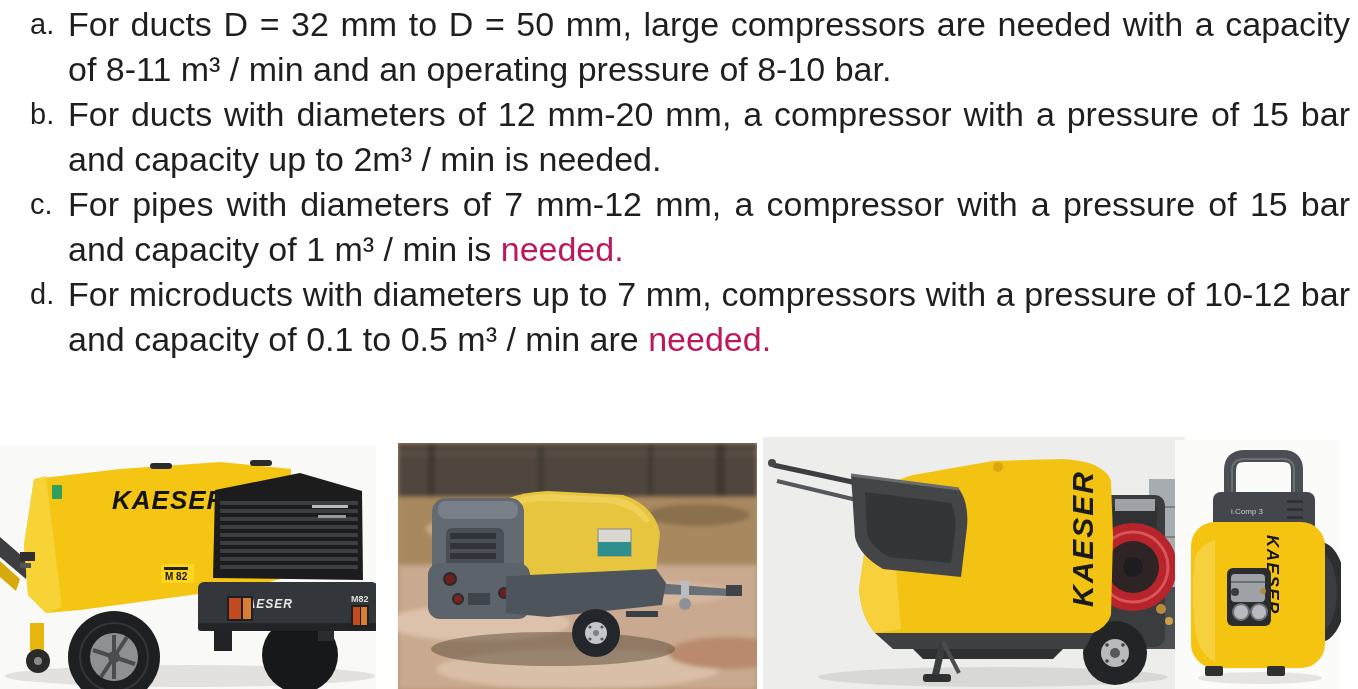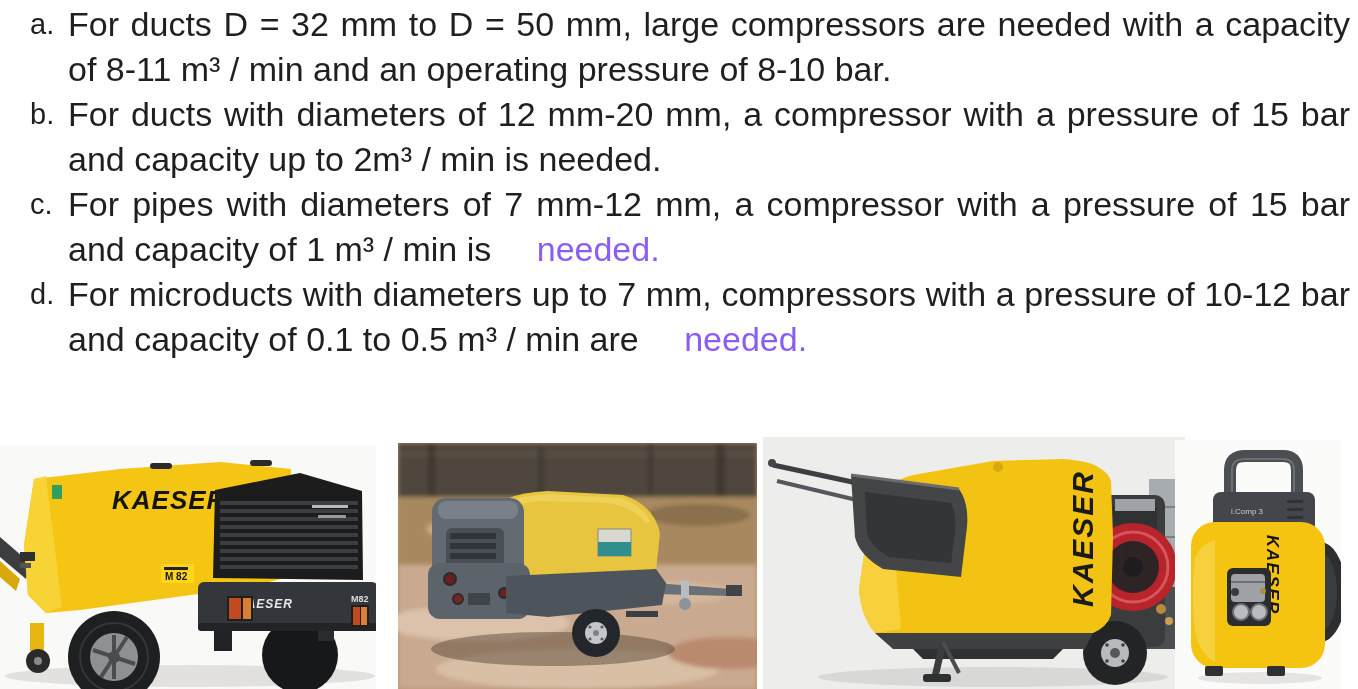--- a/index.html
+++ b/index.html
@@ -4,21 +4,21 @@
 <style>
   * { margin:0; padding:0; box-sizing:border-box; }
   html,body { width:1358px; height:689px; background:#ffffff; font-family:"Liberation Sans", sans-serif; overflow:hidden; }
   .page { position:relative; width:1358px; height:689px; background:#fff; }
 
   
   .doc-list { position:absolute; left:30px; top:2px; width:1320px; color:#1f1f1f; }
   .doc-item { display:flex; }
   .doc-label { flex:0 0 38px; font-size:29px; line-height:45px; }
   .doc-text  { flex:1; font-size:34px; line-height:45px; text-align:justify; }
-  .doc-text .gray { color:#8b5cf6;margin-left:36px; }
+  .doc-text .gray { color:#be185d; }
 
   
   .photo { position:absolute; overflow:hidden; }
   .photo svg { display:block; }
   #photo1 { left:0px;    top:445px; width:376px; height:244px; }
   #photo2 { left:398px;  top:443px; width:359px; height:246px; }
   #photo3 { left:763px;  top:437px; width:422px; height:252px; }
   #photo4 { left:1175px; top:440px; width:166px; height:249px; }
   svg text { font-family:"Liberation Sans", sans-serif; }
 </style>

